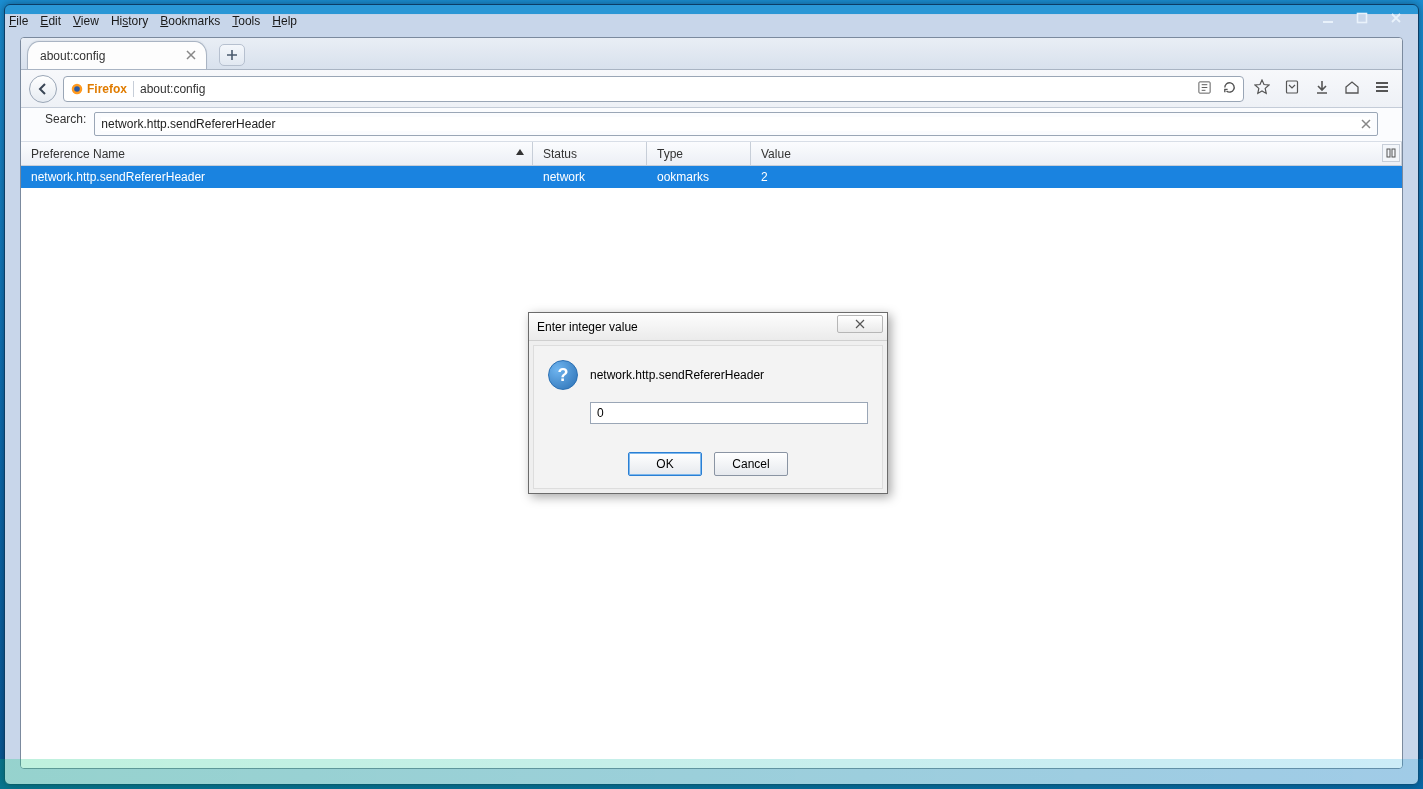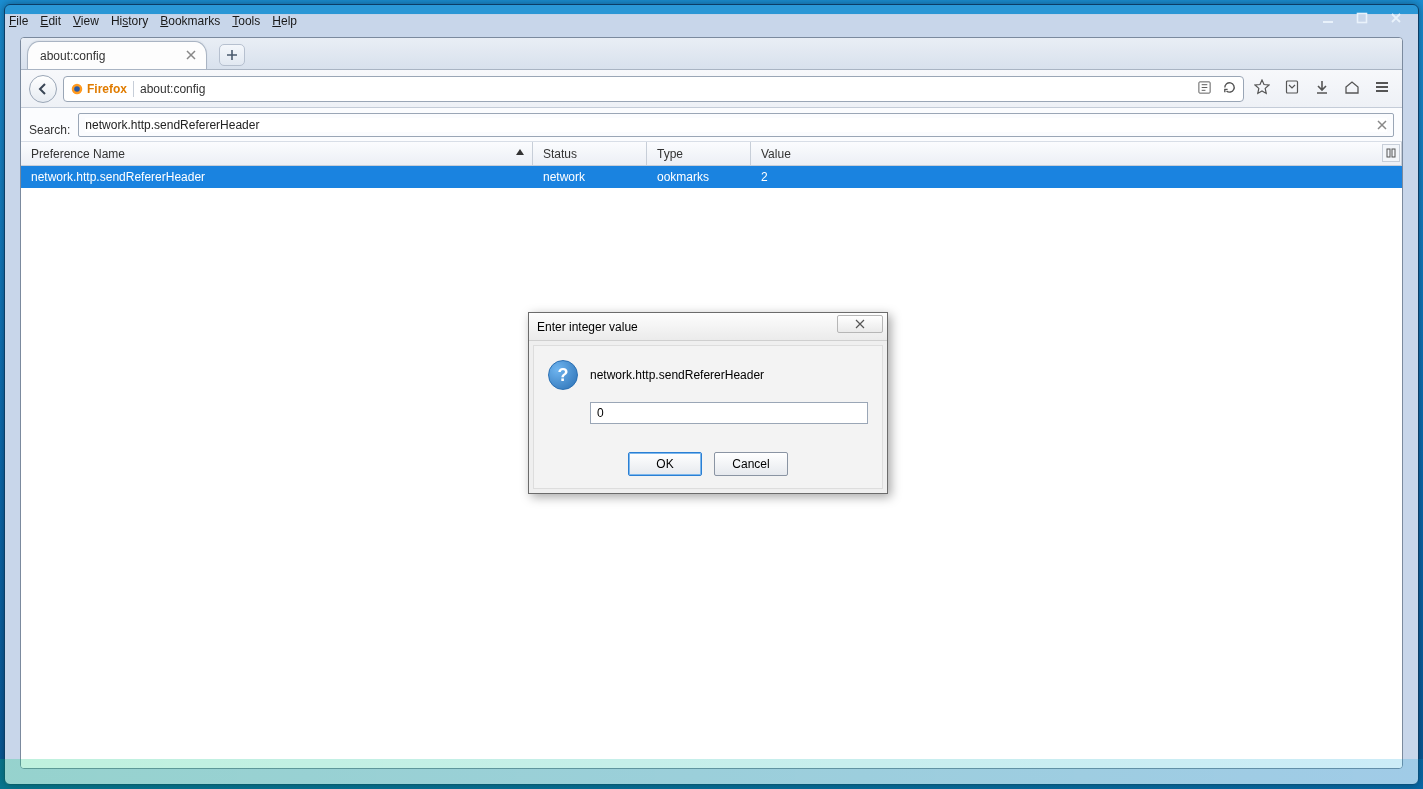--- a/index.html
+++ b/index.html
@@ -26,21 +26,21 @@
 .urlsep { width: 1px; height: 16px; background: #c7ced8; }
 .urltext { color: #333; }
 .urlbtns { margin-left: auto; display: flex; gap: 10px; color: #555; }
 .urlbtns svg { width: 15px; height: 15px; }
 .searchbar { width: 264px; height: 26px; border: 1px solid #9aa6b6; border-radius: 3px; background: #fff; display: flex; align-items: center; padding: 0 6px; gap: 6px; color: #888; }
 .searchbar svg { width: 13px; height: 13px; }
 .searchbar input { border: none; outline: none; width: 100%; font-style: italic; color: #888; }
 .righticons { display: flex; gap: 14px; color: #555; padding: 0 4px; }
 .righticons svg { width: 16px; height: 16px; }
 
-.filterrow { height: 34px; display: flex; align-items: flex-end; padding: 4px 8px; gap: 8px; border-bottom: 1px solid #d8dee7; background: #fbfcfe; }
+.filterrow { height: 34px; display: flex; align-items: flex-start; padding: 4px 24px; gap: 8px; border-bottom: 1px solid #d8dee7; background: #fbfcfe; }
 .filterrow label { color: #333; }
 .filterrow .finput { flex: 1; height: 24px; border: 1px solid #9aa6b6; border-radius: 2px; padding: 0 6px; display: flex; align-items: center; position: relative; }
 .filterrow input { border: none; outline: none; width: 100%; color: #222; }
 .filterrow .clearx { position: absolute; right: 4px; top: 4px; width: 14px; height: 14px; color: #888; }
 
 .theaders { height: 24px; background: linear-gradient(#fbfcfe,#eceff5); border-bottom: 1px solid #c7ced8; display: flex; color: #333; font-size: 12px; position: relative; }
 .thcell { border-right: 1px solid #c7ced8; display: flex; align-items: center; padding: 0 10px; position: relative; }
 .thcell .sort { position: absolute; right: 8px; top: 7px; border-left: 4px solid transparent; border-right: 4px solid transparent; border-bottom: 6px solid #333; }
 .c1 { width: 512px; } .c2 { width: 114px; } .c3 { width: 104px; } .c4 { flex: 1; }
 .colpicker { position: absolute; right: 2px; top: 2px; width: 18px; height: 18px; border: 1px solid #c7ced8; display: flex; align-items: center; justify-content: center; color: #555; background: #f3f6fa; }

